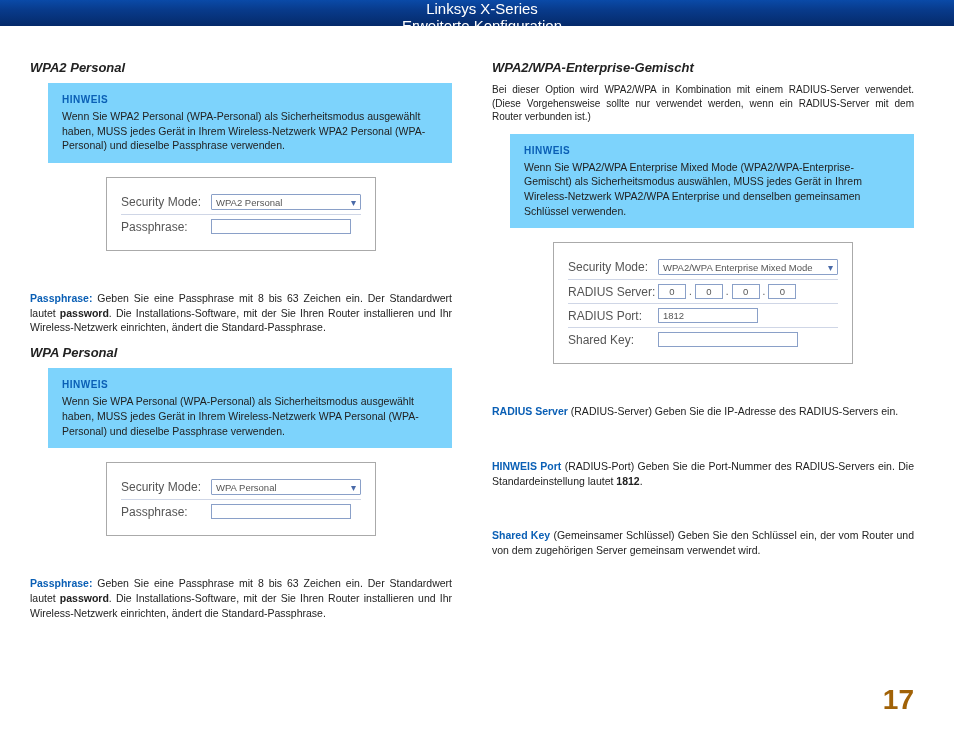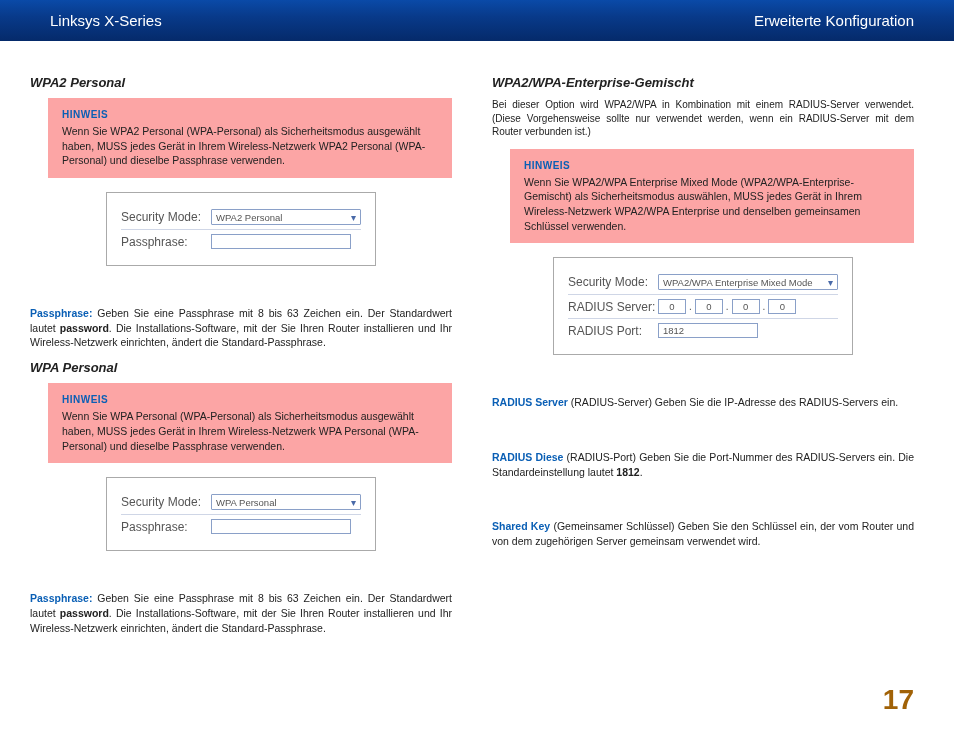--- a/index.html
+++ b/index.html
@@ -7,29 +7,30 @@
     font-family: "Myriad Pro", "Segoe UI", Arial, sans-serif;
     font-size: 11px;
     color: #222;
     background: #fff;
     width: 954px;
     height: 738px;
     overflow: hidden;
     position: relative;
   }
   .topbar {
-    height: 41px;
+    height: 26px;
     background: linear-gradient(to bottom, #0a4aa8 0%, #083a8a 40%, #052a6a 100%);
     color: #fff;
     display: flex;
     justify-content: space-between;
     align-items: center;
     padding: 0 40px 0 50px;
     font-size: 15px;
     font-weight: 300;
+    flex-direction: column;
   }
   .topbar .right { font-weight: 300; }
   .page {
     display: flex;
     padding: 30px 40px 0 30px;
     gap: 40px;
   }
   .col { flex: 1; min-width: 0; }
   h3.section {
     font-style: italic;
@@ -38,21 +39,21 @@
     margin-bottom: 8px;
     margin-top: 4px;
   }
   .intro {
     font-size: 10px;
     line-height: 1.35;
     text-align: justify;
     margin-bottom: 10px;
   }
   .note {
-    background: #fca5a5;
+    background: #7dd3fc;
     padding: 10px 14px;
     margin: 0 0 14px 18px;
     font-size: 10.5px;
     line-height: 1.4;
   }
   .note-title {
     color: #0a5fb5;
     font-weight: bold;
     letter-spacing: 0.5px;
     font-size: 10px;
@@ -213,27 +214,31 @@
             <span class="ipdot">.</span>
           <div class="ipbox">0</div>
             <span class="ipdot">.</span>
           <div class="ipbox">0</div>
         </div>
       </div>
       <div class="srow">
         <span class="slabel">RADIUS Port:</span>
         <div class="sinput">1812</div>
       </div>
+      <div class="srow">
+        <span class="slabel">Shared Key:</span>
+        <div class="sinput long"></div>
+      </div>
     </div>
 
     <p class="bodytext">
       <span class="keyterm">RADIUS Server</span><span> (RADIUS-Server) Geben Sie die IP-Adresse des RADIUS-Servers ein.</span>
     </p>
     <p class="bodytext">
-      <span class="keyterm">RADIUS Diese</span><span> (RADIUS-Port) Geben Sie die Port-Nummer des RADIUS-Servers ein. Die Standardeinstellung lautet </span><b>1812</b><span>.</span>
+      <span class="keyterm">HINWEIS Port</span><span> (RADIUS-Port) Geben Sie die Port-Nummer des RADIUS-Servers ein. Die Standardeinstellung lautet </span><b>1812</b><span>.</span>
     </p>
     <p class="bodytext">
       <span class="keyterm">Shared Key</span><span> (Gemeinsamer Schlüssel) Geben Sie den Schlüssel ein, der vom Router und von dem zugehörigen Server gemeinsam verwendet wird.</span>
     </p>
 
   </div>
 </div>
 
 <div class="pagenum">17</div>
 

